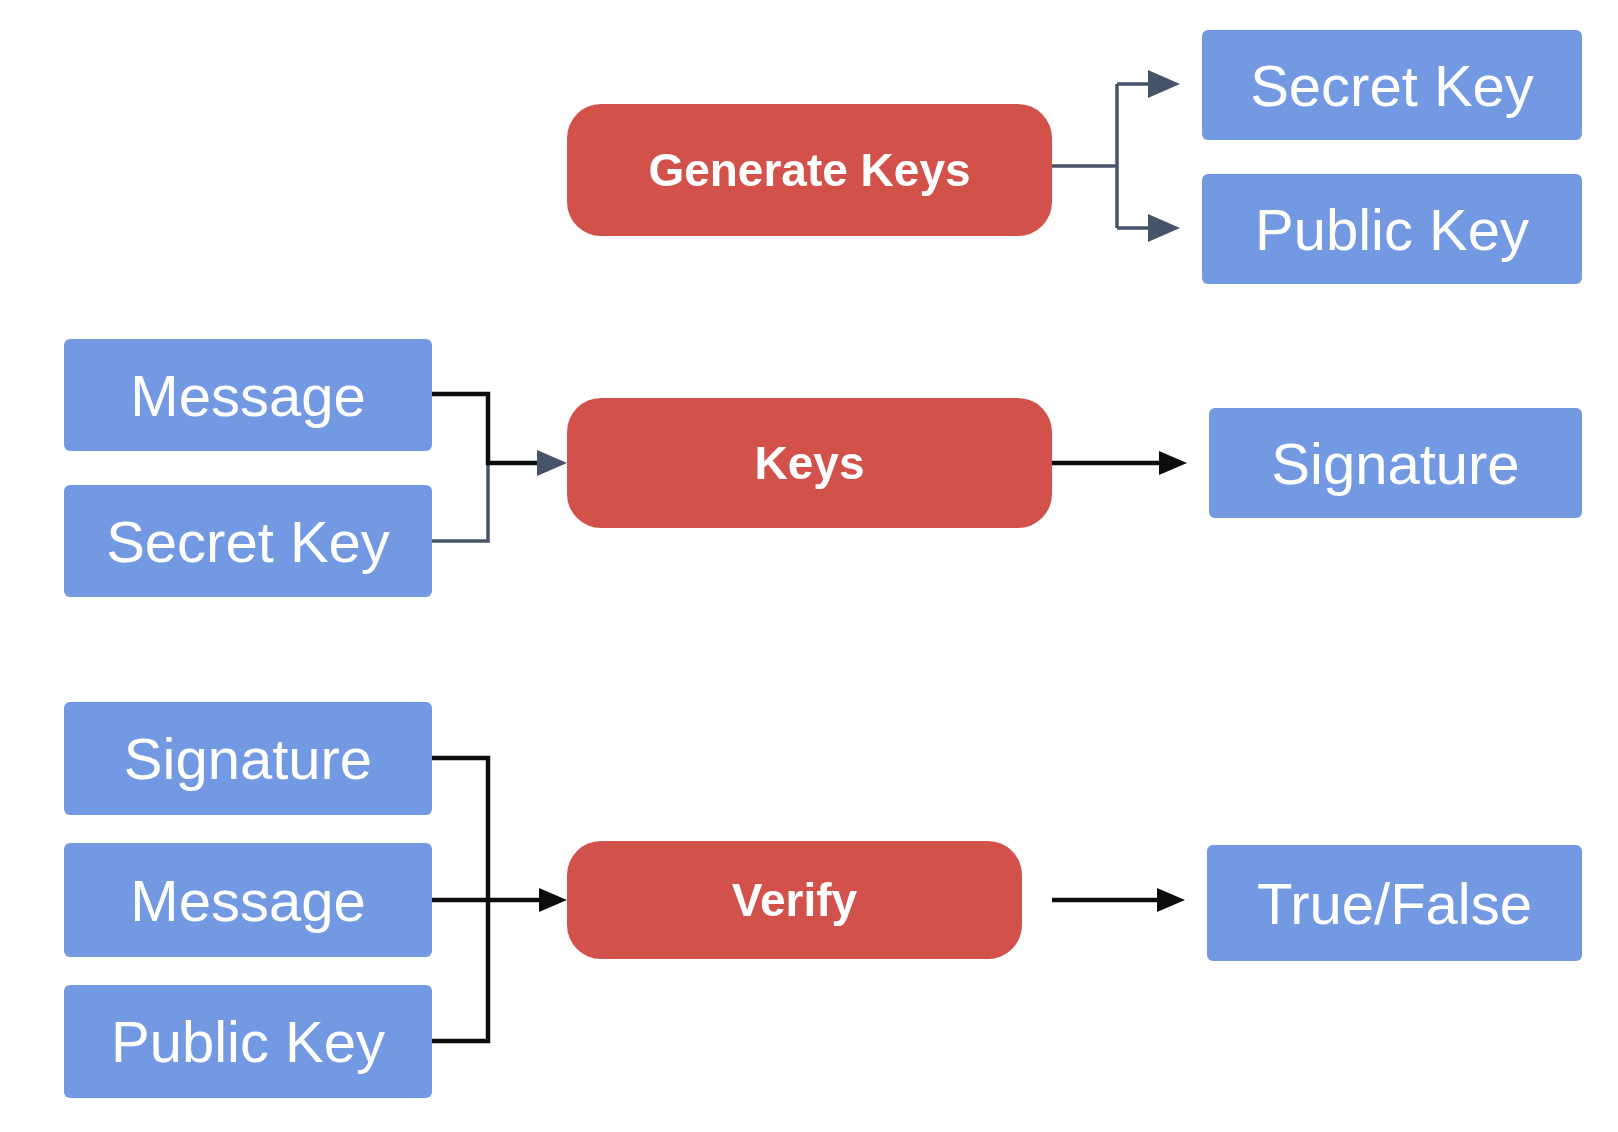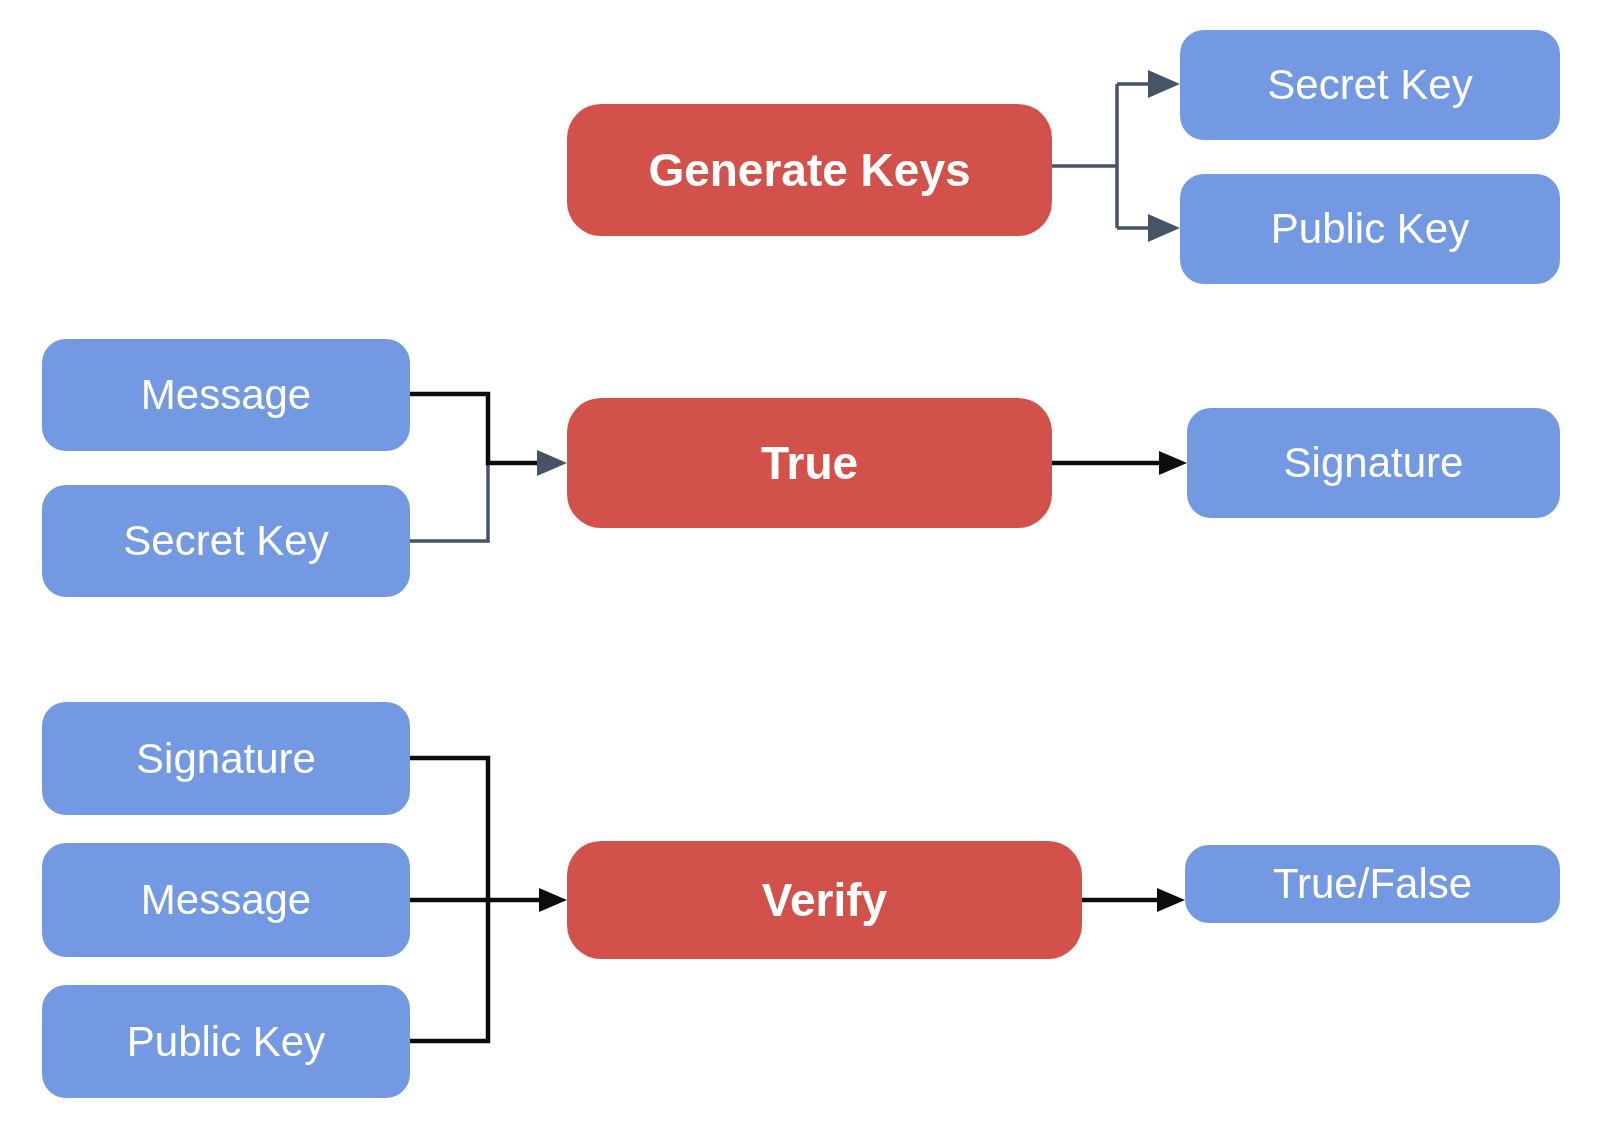--- a/index.html
+++ b/index.html
@@ -24,23 +24,24 @@
   .head-black{fill:var(--connector-black);stroke:none;}
   .node{
     position:absolute;
     display:flex;align-items:center;justify-content:center;
     color:var(--label-text);
     text-align:center;
     box-sizing:border-box;
   }
   .node.data{
     background:var(--data-fill);
-    border-radius:24px;
-    font-size:42px;
+    border-radius:6px;
+    font-size:58px;
     font-weight:400;
+    margin-left:22px;
   }
   .node.process{
     background:var(--process-fill);
     border-radius:34px;
     font-size:46px;
     font-weight:700;
   }
 </style>
 </head>
 <body style="background: rgb(255, 255, 255);">
@@ -83,27 +84,27 @@
   <div class="node process" style="left:567px;top:104px;width:485px;height:132px;">Generate Keys</div>
 
   <div class="node data" style="left:1180px;top:30px;width:380px;height:110px;">Secret Key</div>
 
   <div class="node data" style="left:1180px;top:174px;width:380px;height:110px;">Public Key</div>
 
   <div class="node data" style="left:42px;top:339px;width:368px;height:112px;">Message</div>
 
   <div class="node data" style="left:42px;top:485px;width:368px;height:112px;">Secret Key</div>
 
-  <div class="node process" style="left:567px;top:398px;width:485px;height:130px;">True</div>
+  <div class="node process" style="left:567px;top:398px;width:485px;height:130px;">Keys</div>
 
   <div class="node data" style="left:1187px;top:408px;width:373px;height:110px;">Signature</div>
 
   <div class="node data" style="left:42px;top:702px;width:368px;height:113px;">Signature</div>
 
   <div class="node data" style="left:42px;top:843px;width:368px;height:114px;">Message</div>
 
   <div class="node data" style="left:42px;top:985px;width:368px;height:113px;">Public Key</div>
 
-  <div class="node process" style="left:567px;top:841px;width:515px;height:118px;">Verify</div>
+  <div class="node process" style="left:567px;top:841px;width:455px;height:118px;">Verify</div>
 
-  <div class="node data" style="left:1185px;top:845px;width:375px;height:78px;">True/False</div>
+  <div class="node data" style="left:1185px;top:845px;width:375px;height:116px;">True/False</div>
 
 </div>
 
 </body></html>

